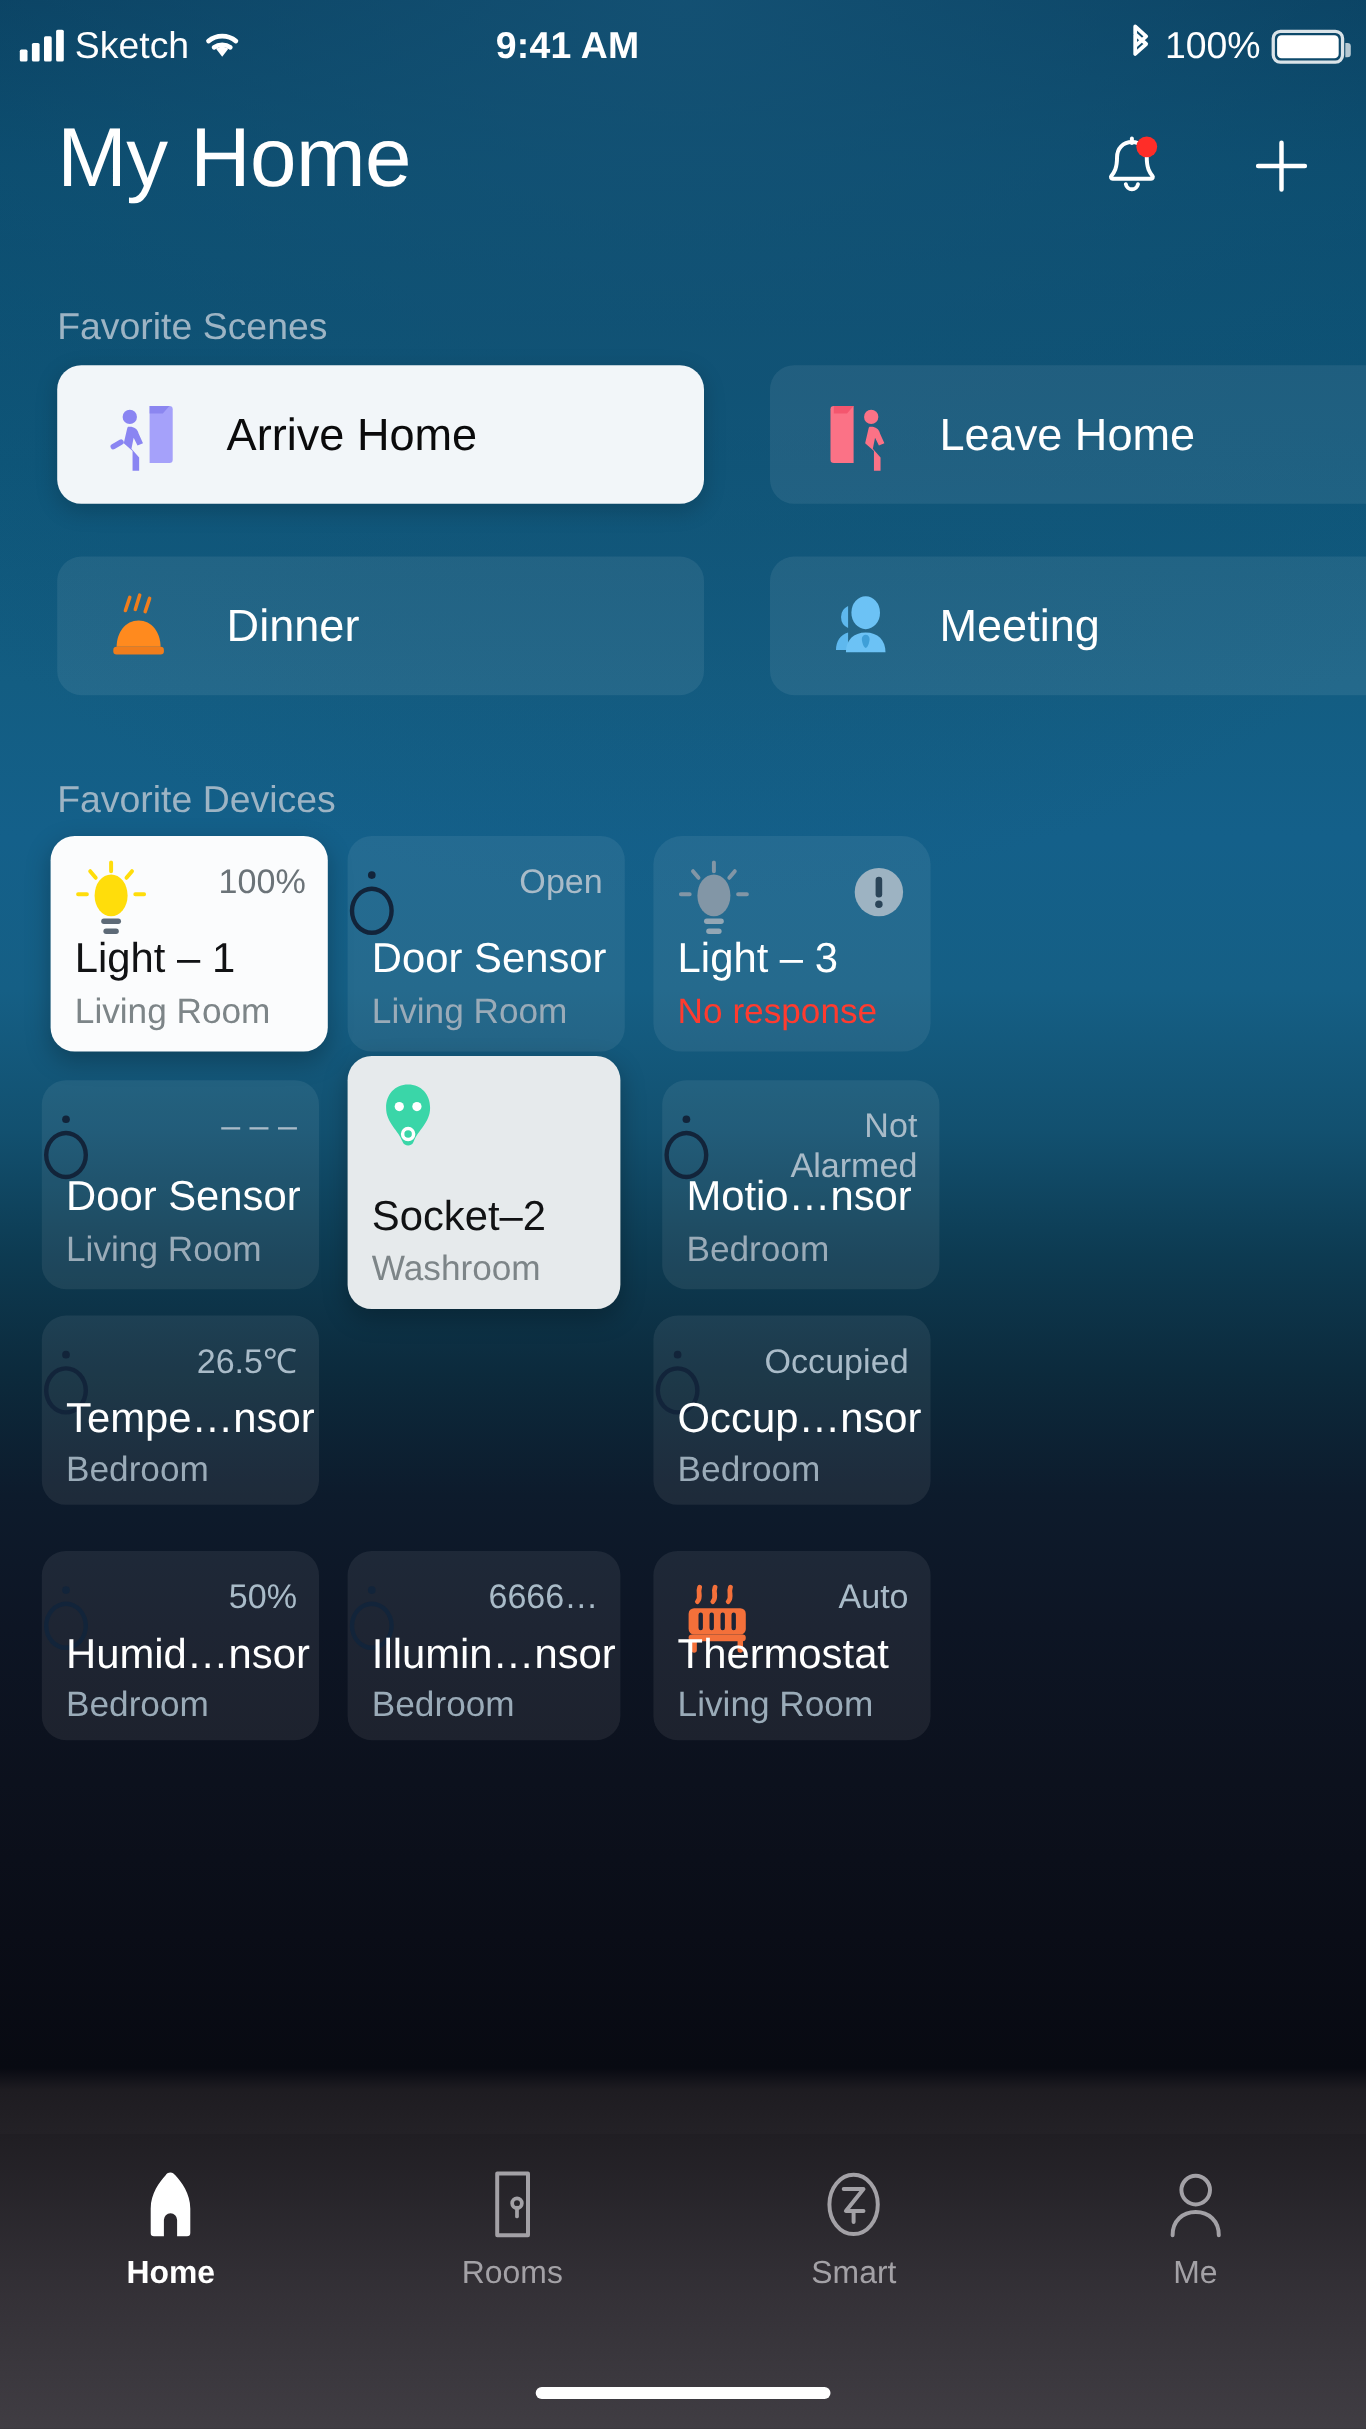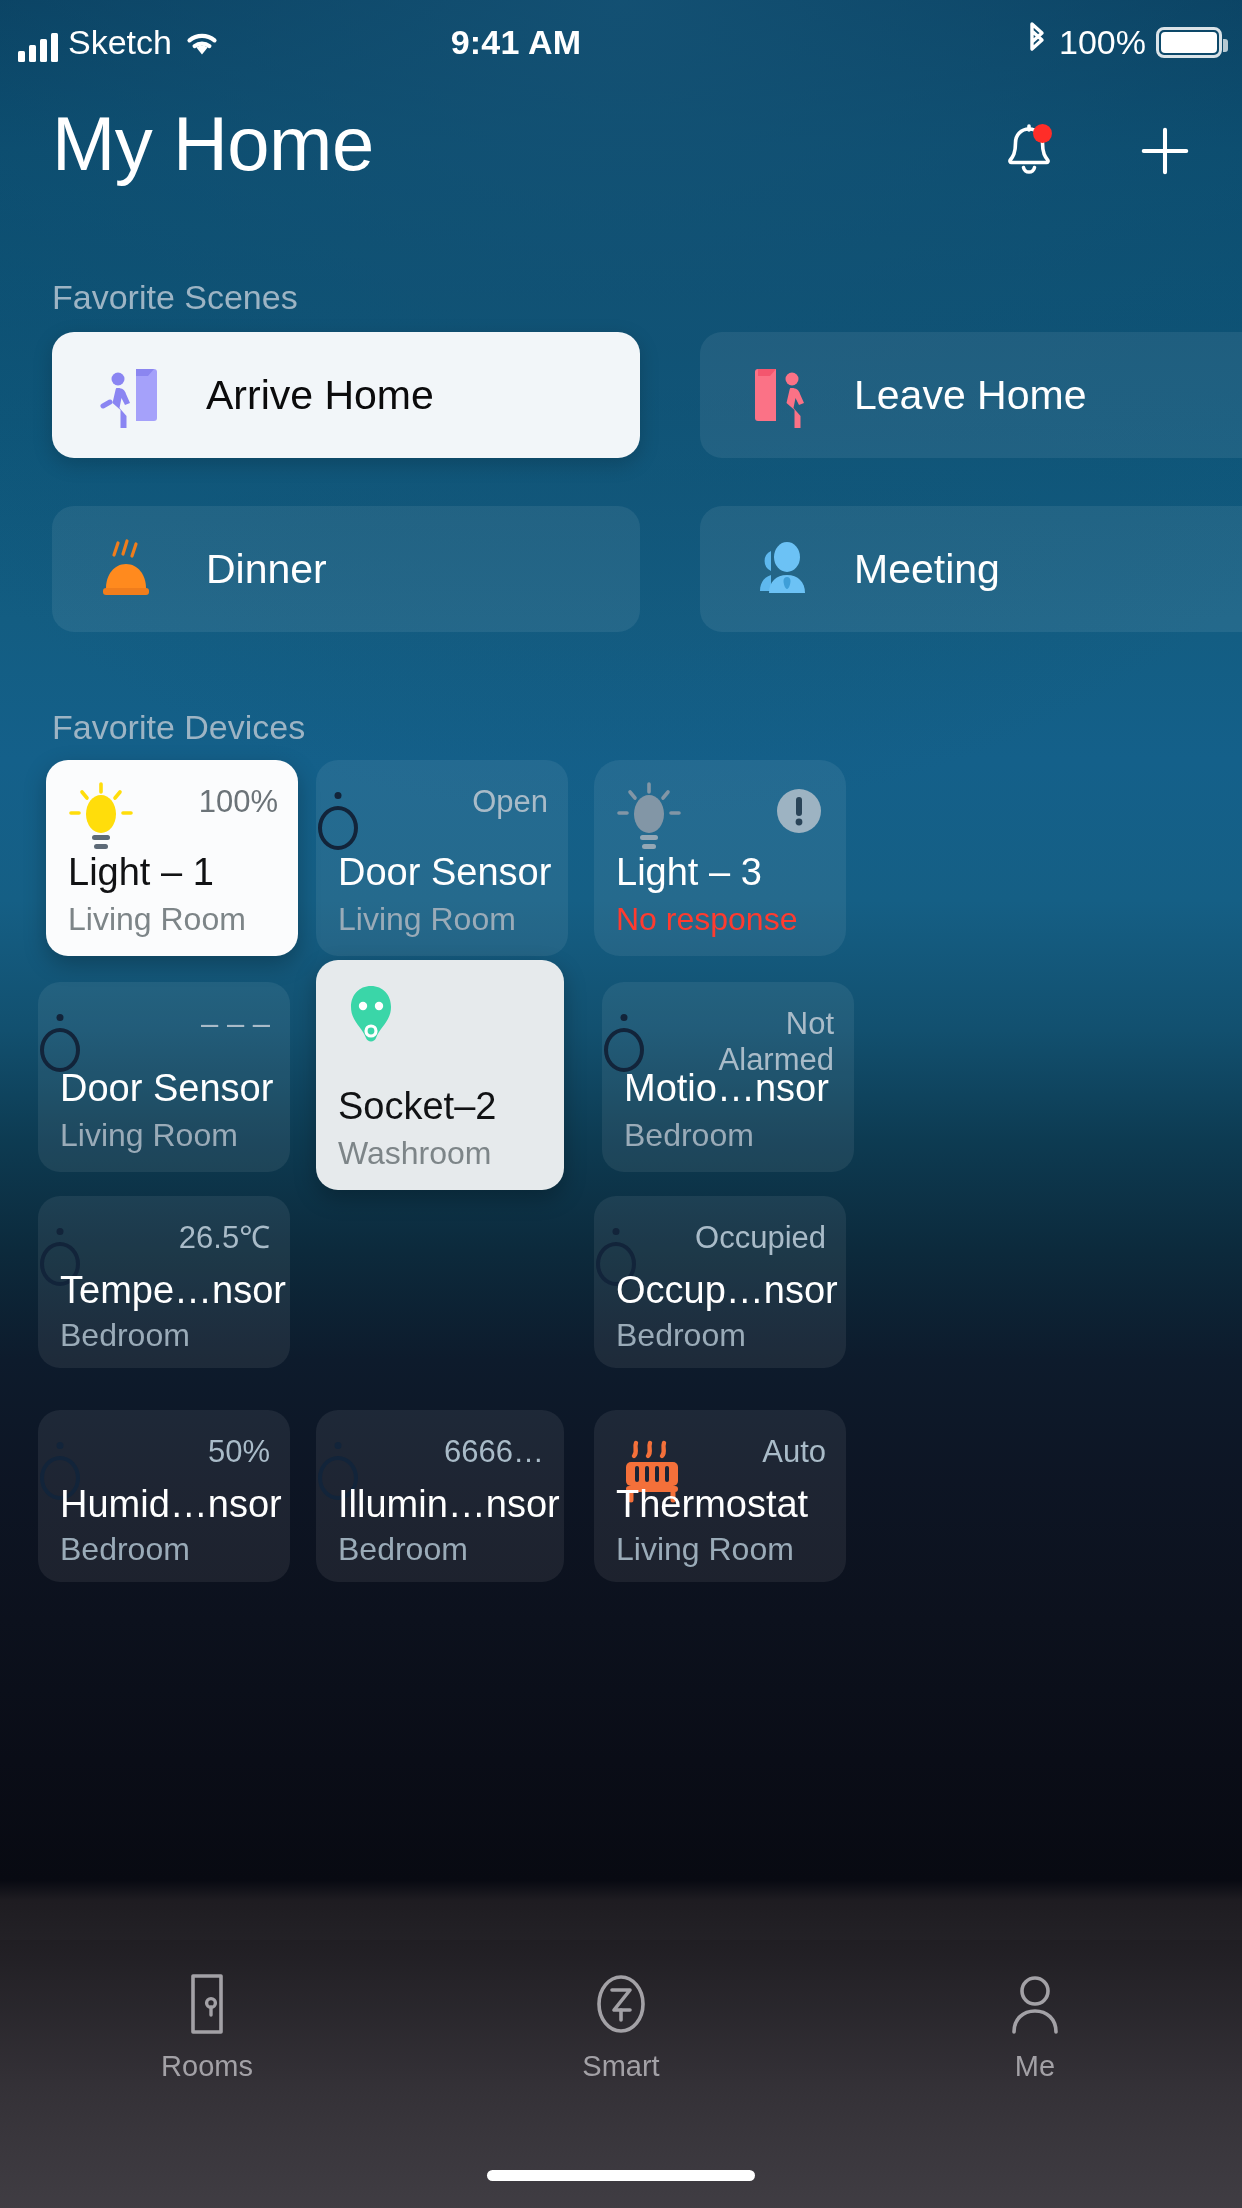--- a/index.html
+++ b/index.html
@@ -35,21 +35,21 @@
         #3a373c 2110px,
         #403d42 2208px);
     overflow:hidden;
   }
 
   
   .statusbar {
     position:absolute; top:0; left:0; width:1242px; height:84px;
     display:flex; align-items:center; color:#fff;
   }
-  .sb-left { position:absolute; left:18px; display:flex; align-items:flex-end; gap:10px; }
+  .sb-left { position:absolute; left:18px; display:flex; align-items:center; gap:10px; }
   .sb-center { position:absolute; left:0; width:1032px; text-align:center;
                font-size:34px; font-weight:600; letter-spacing:0.2px; }
   .sb-right { position:absolute; right:20px; display:flex; align-items:center; gap:10px; }
   .carrier { font-size:34px; font-weight:500; }
   .bars { display:flex; align-items:flex-end; gap:4px; height:28px; }
   .bars i { display:block; width:7px; background:#fff; border-radius:1.5px; }
   .bars i:nth-child(1){height:11px;} .bars i:nth-child(2){height:17px;}
   .bars i:nth-child(3){height:23px;} .bars i:nth-child(4){height:29px;}
   .pct { font-size:34px; font-weight:500; }
   .batt { width:66px; height:31px; border:3px solid rgba(255,255,255,0.85);
@@ -371,20 +371,28 @@
       </span>
       <div class="dev-state">Auto</div>
     </div>
     <div class="dev-name" style="bottom:56px">Thermostat</div>
     <div class="dev-room" style="bottom:14px">Living Room</div>
   </div>
 
   <div class="tabbar">
     <div class="tabs">
 
+      <div class="tab active">
+        <span class="tab-ico">
+          <svg width="60" height="64" viewBox="0 0 60 64">
+              <path d="M30 3c2 0 3 1 4.4 2.6C40 12 48 22 48 36v22a3 3 0 0 1-3 3h-9V46a6 6 0 0 0-12 0v15h-9a3 3 0 0 1-3-3V36c0-14 8-24 13.6-30.4C26 4 28 3 30 3z" fill="#fff"></path>
+            </svg>
+        </span>
+        <span class="tab-lbl">Home</span>
+      </div>
 
       <div class="tab">
         <span class="tab-ico">
           <svg width="54" height="64" viewBox="0 0 54 64">
               <path d="M13 4h28v56H13z" fill="none" stroke="#a3a1a6" stroke-width="3.6" stroke-linejoin="round"></path>
               <circle cx="31" cy="31" r="4.4" fill="none" stroke="#a3a1a6" stroke-width="3.4"></circle>
               <path d="M31 35v8" stroke="#a3a1a6" stroke-width="3.4" stroke-linecap="round"></path>
             </svg>
         </span>
         <span class="tab-lbl">Rooms</span>

